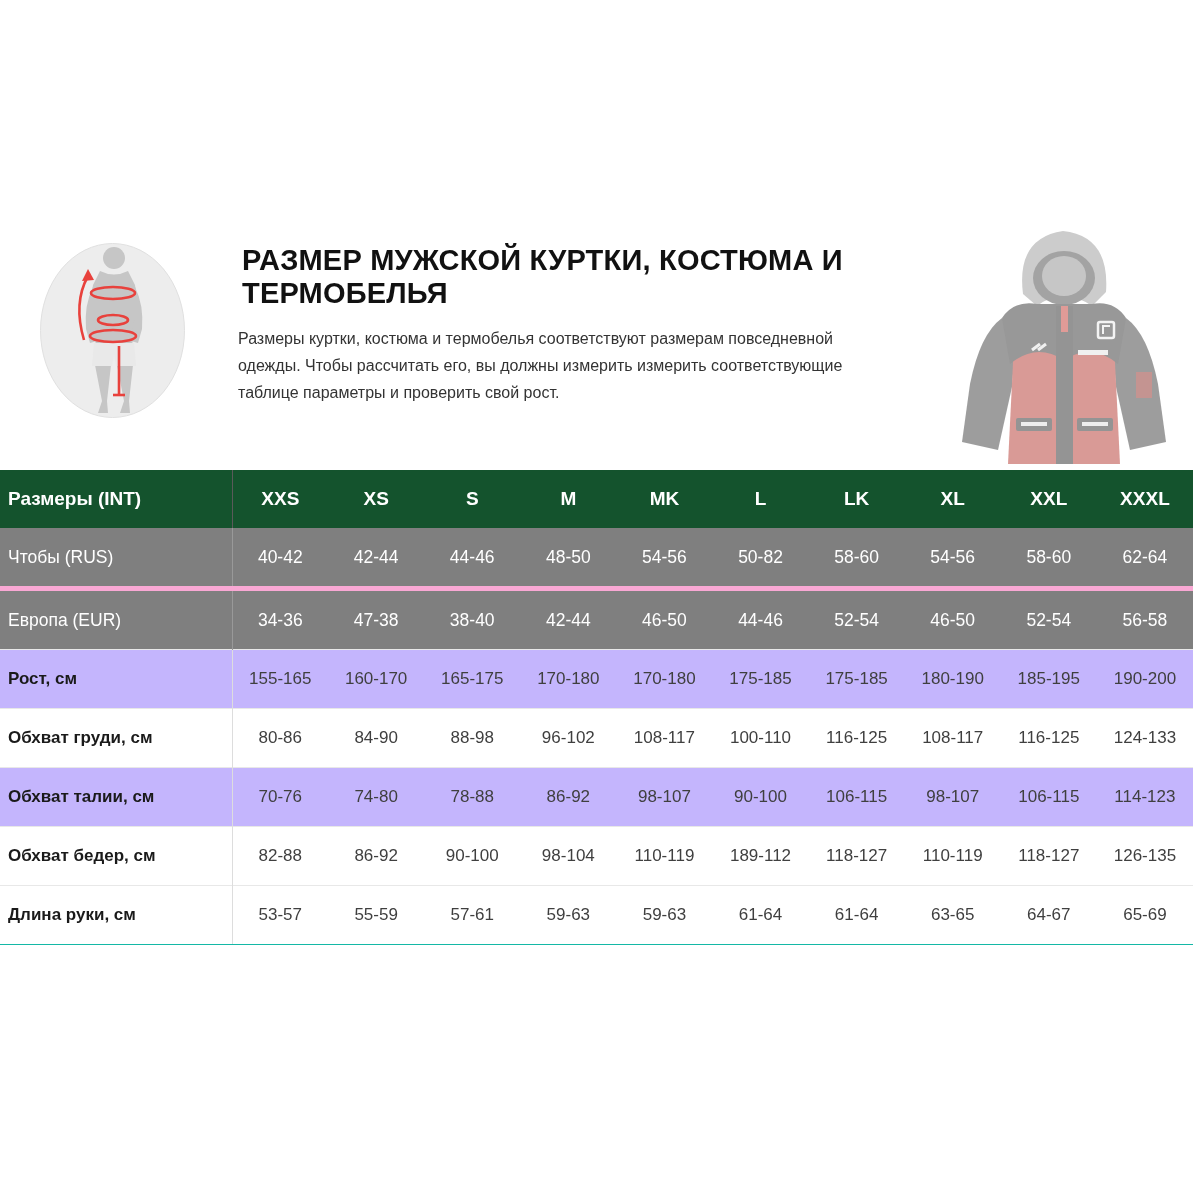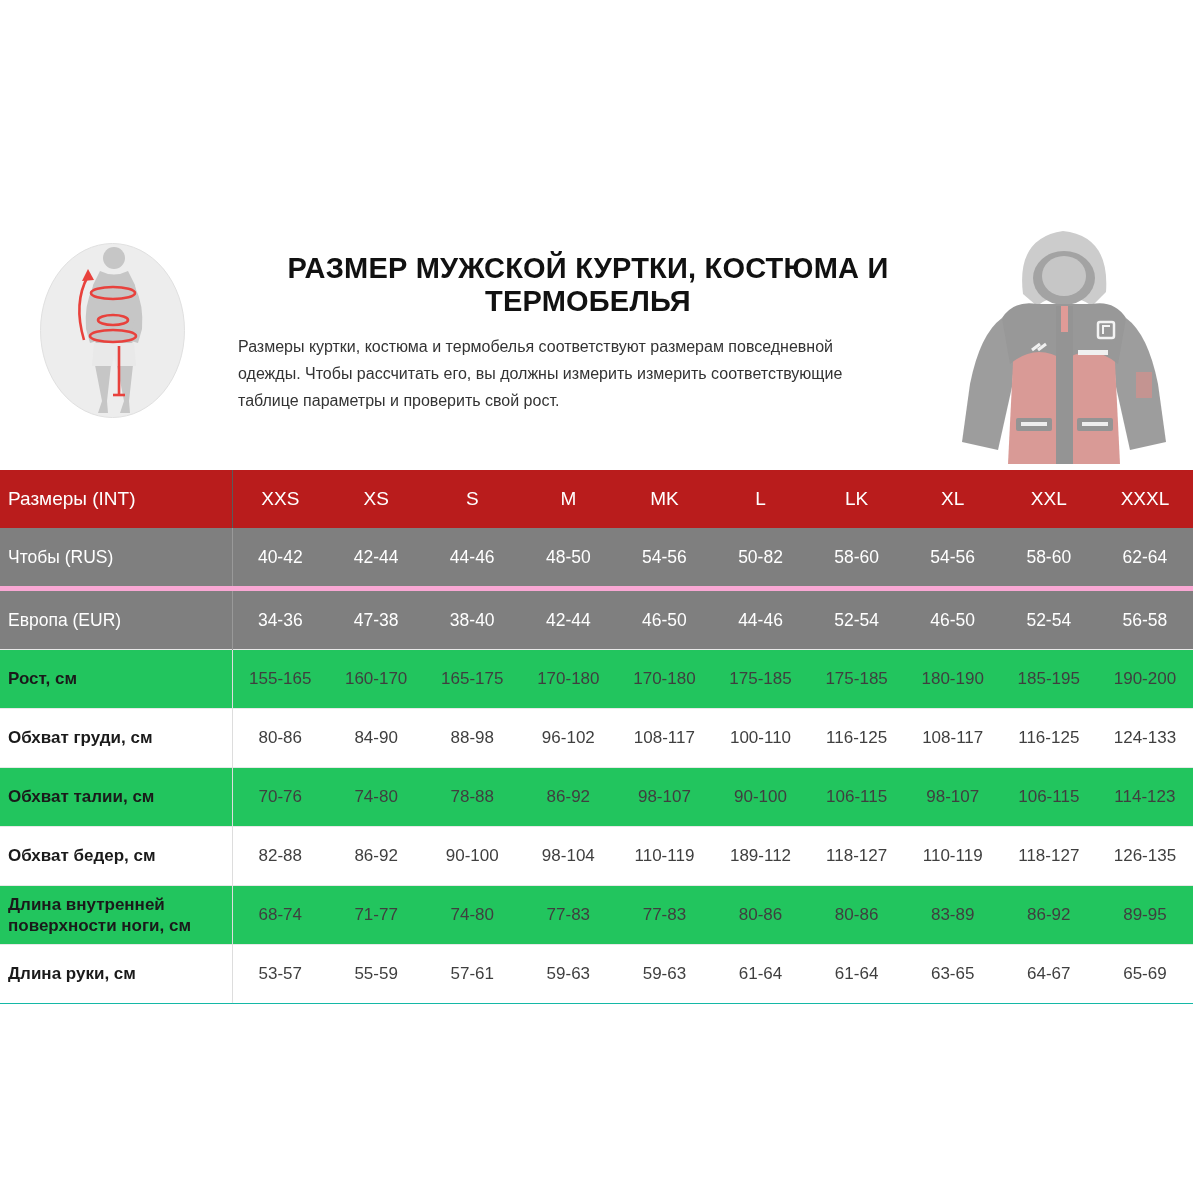--- a/index.html
+++ b/index.html
@@ -29,28 +29,27 @@
     width: 145px;
     height: 175px;
   }
   .intro-text {
     position: absolute;
     left: 238px;
     top: 240px;
     width: 700px;
   }
   .intro-title {
-    margin: 12px;
+    margin: 4px;
     font-size: 29px;
     line-height: 33px;
     font-weight: bold;
     color: #111111;
     letter-spacing: 0.2px;
     text-transform: uppercase;
-    text-align: center;
   }
   .intro-desc {
     margin: 15px 0 0 0;
     width: 660px;
     font-size: 16px;
     line-height: 27px;
     color: #333333;
   }
   .jacket-img {
     position: absolute;
@@ -74,24 +73,24 @@
   }
   .size-table .label-col {
     width: 232px;
     text-align: left;
     padding-left: 8px;
     padding-right: 12px;
     box-sizing: border-box;
   }
   
   .size-table thead th {
-    background: #b91c1c;
+    background: #14532d;
     color: #ffffff;
     font-size: 19px;
-    font-weight: normal;
+    font-weight: bold;
   }
   .size-table thead th.label-col {
     border-right: 1px solid #5a5a5a;
   }
   
   .region-row td {
     background: #7f7f7f;
     color: #ffffff;
     font-size: 17.5px;
     font-weight: normal;
@@ -109,21 +108,21 @@
     font-size: 17px;
     border-top: 1px solid #e8e8e8;
   }
   .body-row td.label-col {
     font-weight: bold;
     color: #1a1a1a;
     line-height: 1.25;
     border-right: 1px solid #dddddd;
   }
   .body-row.alt td {
-    background: #22c55e;
+    background: #c4b5fd;
     margin-top: 33px;
   }
   .body-row:first-child td { border-top: none; }
   .body-row:last-child td { border-bottom: 1px solid #14b8a6; }
 </style>
 </head>
 <body>
 
 <div class="page">
 
@@ -285,33 +284,20 @@
           <td class="size-col">86-92</td>
           <td class="size-col">90-100</td>
           <td class="size-col">98-104</td>
           <td class="size-col">110-119</td>
           <td class="size-col">189-112</td>
           <td class="size-col">118-127</td>
           <td class="size-col">110-119</td>
           <td class="size-col">118-127</td>
           <td class="size-col">126-135</td>
         </tr>
-        <tr class="body-row alt">
-          <td class="label-col">Длина внутренней поверхности ноги, см</td>
-          <td class="size-col">68-74</td>
-          <td class="size-col">71-77</td>
-          <td class="size-col">74-80</td>
-          <td class="size-col">77-83</td>
-          <td class="size-col">77-83</td>
-          <td class="size-col">80-86</td>
-          <td class="size-col">80-86</td>
-          <td class="size-col">83-89</td>
-          <td class="size-col">86-92</td>
-          <td class="size-col">89-95</td>
-        </tr>
         <tr class="body-row">
           <td class="label-col">Длина руки, см</td>
           <td class="size-col">53-57</td>
           <td class="size-col">55-59</td>
           <td class="size-col">57-61</td>
           <td class="size-col">59-63</td>
           <td class="size-col">59-63</td>
           <td class="size-col">61-64</td>
           <td class="size-col">61-64</td>
           <td class="size-col">63-65</td>

